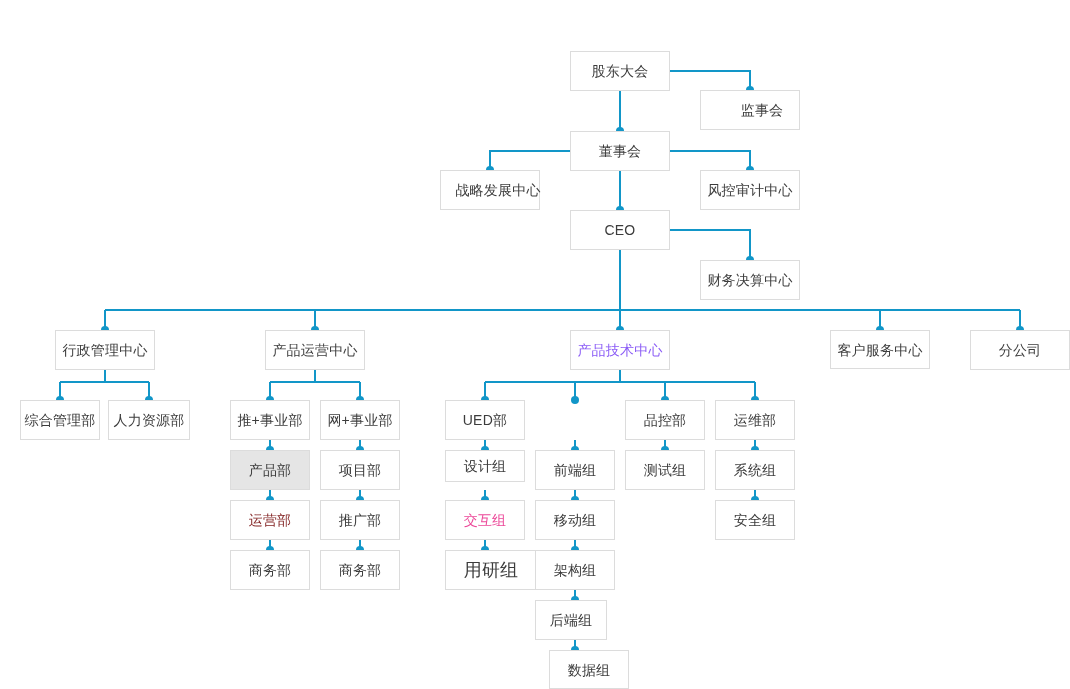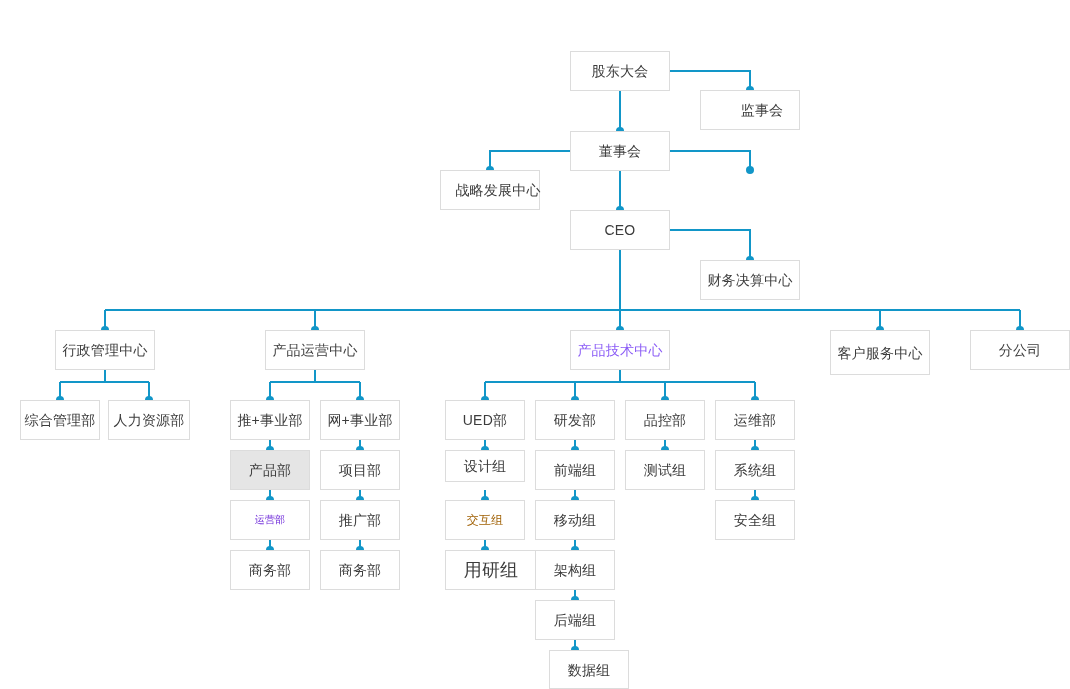--- a/index.html
+++ b/index.html
@@ -139,54 +139,57 @@
       </div>
       <div class="org-node" style="left: 700px; top: 90px; width: 100px; height: 40px; border-color: rgb(220, 220, 220); background: rgb(255, 255, 255); color: rgb(60, 60, 60); font-size: 14px; padding-left: 24px;">
         <span class="node-label">监事会</span>
       </div>
       <div class="org-node" style="left: 570px; top: 131px; width: 100px; height: 40px; border-color: rgb(220, 220, 220); background: rgb(255, 255, 255); color: rgb(60, 60, 60); font-size: 14px;">
         <span class="node-label">董事会</span>
       </div>
       <div class="org-node" style="left: 440px; top: 170px; width: 100px; height: 40px; border-color: rgb(220, 220, 220); background: rgb(255, 255, 255); color: rgb(60, 60, 60); font-size: 14px; padding-left: 16px;">
         <span class="node-label">战略发展中心</span>
       </div>
+      <div class="org-node" style="left: 700px; top: 170px; width: 100px; height: 40px; border-color: rgb(220, 220, 220); background: rgb(255, 255, 255); color: rgb(60, 60, 60); font-size: 14px;">
+        <span class="node-label">风控审计中心</span>
+      </div>
       <div class="org-node" style="left: 570px; top: 210px; width: 100px; height: 40px; border-color: rgb(220, 220, 220); background: rgb(255, 255, 255); color: rgb(60, 60, 60); font-size: 14px;">
         <span class="node-label">CEO</span>
       </div>
       <div class="org-node" style="left: 700px; top: 260px; width: 100px; height: 40px; border-color: rgb(220, 220, 220); background: rgb(255, 255, 255); color: rgb(60, 60, 60); font-size: 14px;">
         <span class="node-label">财务决算中心</span>
       </div>
       <div class="org-node" style="left: 55px; top: 330px; width: 100px; height: 40px; border-color: rgb(220, 220, 220); background: rgb(255, 255, 255); color: rgb(60, 60, 60); font-size: 14px;">
         <span class="node-label">行政管理中心</span>
       </div>
       <div class="org-node" style="left: 265px; top: 330px; width: 100px; height: 40px; border-color: rgb(220, 220, 220); background: rgb(255, 255, 255); color: rgb(60, 60, 60); font-size: 14px;">
         <span class="node-label">产品运营中心</span>
       </div>
       <div class="org-node" style="left: 570px; top: 330px; width: 100px; height: 40px; border-color: rgb(220, 220, 220); background: rgb(255, 255, 255); color: #8b5cf6; font-size: 14px;">
         <span class="node-label">产品技术中心</span>
       </div>
-      <div class="org-node" style="left: 830px; top: 330px; width: 100px; height: 45px; border-color: rgb(220, 220, 220); background: rgb(255, 255, 255); color: rgb(60, 60, 60); font-size: 14px;">
+      <div class="org-node" style="left: 830px; top: 330px; width: 100px; height: 39px; border-color: rgb(220, 220, 220); background: rgb(255, 255, 255); color: rgb(60, 60, 60); font-size: 14px;">
         <span class="node-label">客户服务中心</span>
       </div>
       <div class="org-node" style="left: 970px; top: 330px; width: 100px; height: 40px; border-color: rgb(220, 220, 220); background: rgb(255, 255, 255); color: rgb(60, 60, 60); font-size: 14px;">
         <span class="node-label">分公司</span>
       </div>
       <div class="org-node" style="left: 20px; top: 400px; width: 80px; height: 40px; border-color: rgb(220, 220, 220); background: rgb(255, 255, 255); color: rgb(60, 60, 60); font-size: 14px;">
         <span class="node-label">综合管理部</span>
       </div>
       <div class="org-node" style="left: 108px; top: 400px; width: 82px; height: 40px; border-color: rgb(220, 220, 220); background: rgb(255, 255, 255); color: rgb(60, 60, 60); font-size: 14px;">
         <span class="node-label">人力资源部</span>
       </div>
       <div class="org-node" style="left: 230px; top: 400px; width: 80px; height: 40px; border-color: rgb(220, 220, 220); background: rgb(255, 255, 255); color: rgb(60, 60, 60); font-size: 14px;">
         <span class="node-label">推+事业部</span>
       </div>
       <div class="org-node" style="left: 230px; top: 450px; width: 80px; height: 40px; border-color: rgb(220, 220, 220); background: #e5e5e5; color: rgb(60, 60, 60); font-size: 14px;">
         <span class="node-label">产品部</span>
       </div>
-      <div class="org-node" style="left: 230px; top: 500px; width: 80px; height: 40px; border-color: rgb(220, 220, 220); background: rgb(255, 255, 255); color: #6d28d9; font-size: 10px;">
+      <div class="org-node" style="left: 230px; top: 500px; width: 80px; height: 40px; border-color: rgb(220, 220, 220); background: rgb(255, 255, 255); color: #7f1d1d; font-size: 14px;">
         <span class="node-label">运营部</span>
       </div>
       <div class="org-node" style="left: 230px; top: 550px; width: 80px; height: 40px; border-color: rgb(220, 220, 220); background: rgb(255, 255, 255); color: rgb(60, 60, 60); font-size: 14px;">
         <span class="node-label">商务部</span>
       </div>
       <div class="org-node" style="left: 320px; top: 400px; width: 80px; height: 40px; border-color: rgb(220, 220, 220); background: rgb(255, 255, 255); color: rgb(60, 60, 60); font-size: 14px;">
         <span class="node-label">网+事业部</span>
       </div>
       <div class="org-node" style="left: 320px; top: 450px; width: 80px; height: 40px; border-color: rgb(220, 220, 220); background: rgb(255, 255, 255); color: rgb(60, 60, 60); font-size: 14px;">
         <span class="node-label">项目部</span>
@@ -196,39 +199,36 @@
       </div>
       <div class="org-node" style="left: 320px; top: 550px; width: 80px; height: 40px; border-color: rgb(220, 220, 220); background: rgb(255, 255, 255); color: rgb(60, 60, 60); font-size: 14px;">
         <span class="node-label">商务部</span>
       </div>
       <div class="org-node" style="left: 445px; top: 400px; width: 80px; height: 40px; border-color: rgb(220, 220, 220); background: rgb(255, 255, 255); color: rgb(60, 60, 60); font-size: 14px;">
         <span class="node-label">UED部</span>
       </div>
       <div class="org-node" style="left: 445px; top: 450px; width: 80px; height: 32px; border-color: rgb(220, 220, 220); background: rgb(255, 255, 255); color: rgb(60, 60, 60); font-size: 14px;">
         <span class="node-label">设计组</span>
       </div>
-      <div class="org-node" style="left: 445px; top: 500px; width: 80px; height: 40px; border-color: rgb(220, 220, 220); background: rgb(255, 255, 255); color: #a16207; font-size: 12px;">
+      <div class="org-node" style="left: 445px; top: 500px; width: 80px; height: 40px; border-color: rgb(220, 220, 220); background: rgb(255, 255, 255); color: #ec4899; font-size: 14px;">
         <span class="node-label">交互组</span>
       </div>
       <div class="org-node" style="left: 445px; top: 550px; width: 92px; height: 40px; border-color: rgb(220, 220, 220); background: rgb(255, 255, 255); color: rgb(60, 60, 60); font-size: 18px;">
         <span class="node-label">用研组</span>
       </div>
-      <div class="org-node" style="left: 535px; top: 400px; width: 80px; height: 40px; border-color: rgb(220, 220, 220); background: rgb(255, 255, 255); color: rgb(60, 60, 60); font-size: 14px;">
-        <span class="node-label">研发部</span>
-      </div>
       <div class="org-node" style="left: 535px; top: 450px; width: 80px; height: 40px; border-color: rgb(220, 220, 220); background: rgb(255, 255, 255); color: rgb(60, 60, 60); font-size: 14px;">
         <span class="node-label">前端组</span>
       </div>
       <div class="org-node" style="left: 535px; top: 500px; width: 80px; height: 40px; border-color: rgb(220, 220, 220); background: rgb(255, 255, 255); color: rgb(60, 60, 60); font-size: 14px;">
         <span class="node-label">移动组</span>
       </div>
       <div class="org-node" style="left: 535px; top: 550px; width: 80px; height: 40px; border-color: rgb(220, 220, 220); background: rgb(255, 255, 255); color: rgb(60, 60, 60); font-size: 14px;">
         <span class="node-label">架构组</span>
       </div>
-      <div class="org-node" style="left: 535px; top: 600px; width: 80px; height: 40px; border-color: rgb(220, 220, 220); background: rgb(255, 255, 255); color: rgb(60, 60, 60); font-size: 14px;">
+      <div class="org-node" style="left: 535px; top: 600px; width: 72px; height: 40px; border-color: rgb(220, 220, 220); background: rgb(255, 255, 255); color: rgb(60, 60, 60); font-size: 14px;">
         <span class="node-label">后端组</span>
       </div>
       <div class="org-node" style="left: 535px; top: 650px; width: 80px; height: 39px; border-color: rgb(220, 220, 220); background: rgb(255, 255, 255); color: rgb(60, 60, 60); font-size: 14px; margin-left: 14px;">
         <span class="node-label">数据组</span>
       </div>
       <div class="org-node" style="left: 625px; top: 400px; width: 80px; height: 40px; border-color: rgb(220, 220, 220); background: rgb(255, 255, 255); color: rgb(60, 60, 60); font-size: 14px;">
         <span class="node-label">品控部</span>
       </div>
       <div class="org-node" style="left: 625px; top: 450px; width: 80px; height: 40px; border-color: rgb(220, 220, 220); background: rgb(255, 255, 255); color: rgb(60, 60, 60); font-size: 14px;">
         <span class="node-label">测试组</span>

